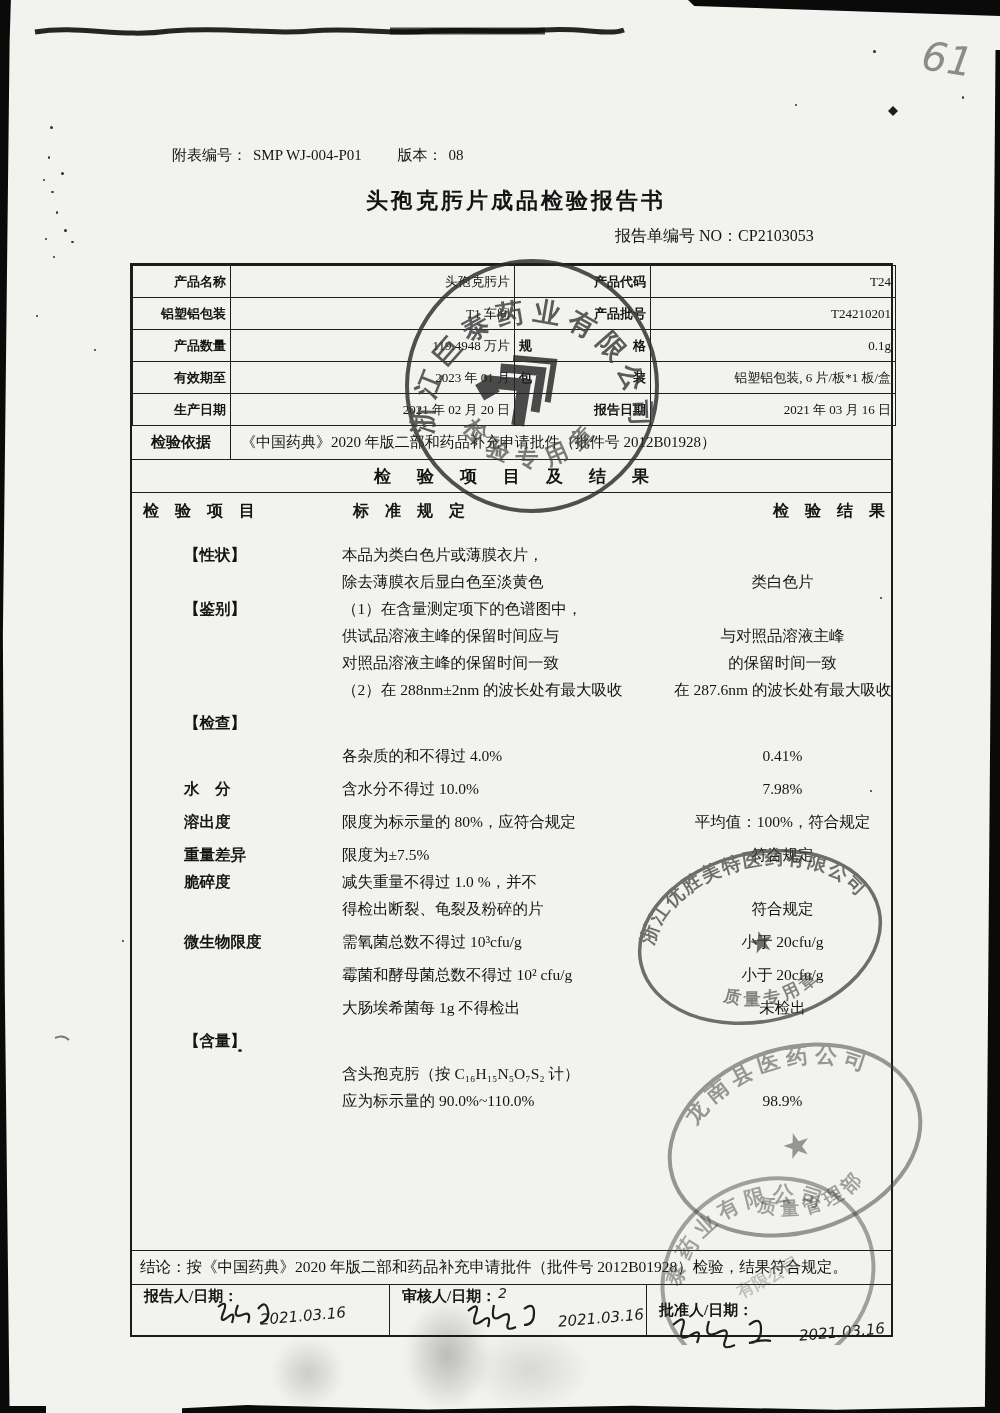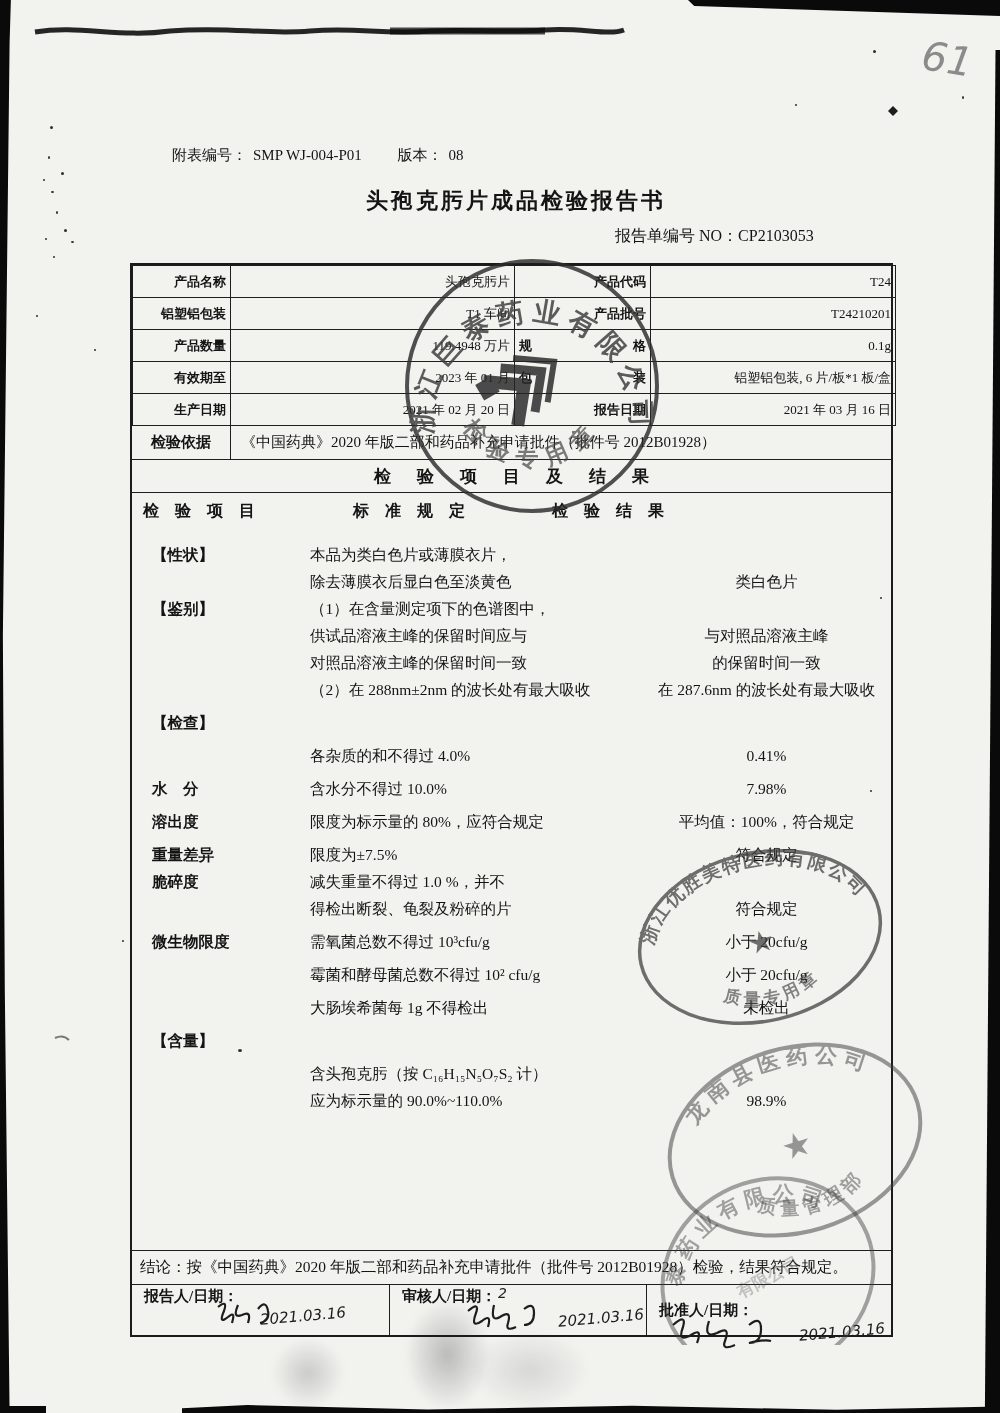--- a/index.html
+++ b/index.html
@@ -41,23 +41,23 @@
   .basis-row{display:flex;border-bottom:1.5px solid #1e1e1e;height:34px;box-sizing:border-box;}
   .basis-row .b-lbl{width:98px;border-right:1.5px solid #1e1e1e;display:flex;
     align-items:center;justify-content:center;font-weight:700;font-size:15px;flex:none;}
   .basis-row .b-val{flex:1;display:flex;align-items:center;padding-left:10px;font-size:15px;white-space:nowrap;}
   .banner{height:33px;border-bottom:1.5px solid #1e1e1e;box-sizing:border-box;
     display:flex;align-items:center;justify-content:center;font-size:17px;font-weight:700;
     letter-spacing:26px;text-indent:26px;}
   .col-head{height:36px;display:flex;align-items:center;font-size:16px;font-weight:700;flex:none;}
   .col-head .c1{width:140px;text-align:center;letter-spacing:6px;}
   .col-head .c2{width:280px;text-align:center;letter-spacing:6px;}
-  .col-head .c3{flex:1;text-align:left;letter-spacing:6px;}
-  
-  .items{flex:1;padding-top:12px;overflow:hidden;}
+  .col-head .c3{flex:1;text-align:right;letter-spacing:6px;}
+  
+  .items{flex:1;padding-top:12px;overflow:hidden;padding-left:32px;}
   .irow{display:flex;height:27px;line-height:27px;font-size:15.5px;white-space:nowrap;}
   .irow.mt{margin-top:6px;}
   .irow .it{width:158px;padding-left:20px;flex:none;font-weight:700;}
   .irow .st{width:332px;flex:none;overflow:visible;}
   .irow .rs{flex:1;text-align:center;overflow:visible;}
   
   .conclusion{height:35px;border-top:1.5px solid #1e1e1e;border-bottom:1.5px solid #1e1e1e;
     box-sizing:border-box;display:flex;align-items:center;padding-left:8px;
     font-size:15.5px;white-space:nowrap;flex:none;}
   .sig-row{height:50px;display:flex;flex:none;}

